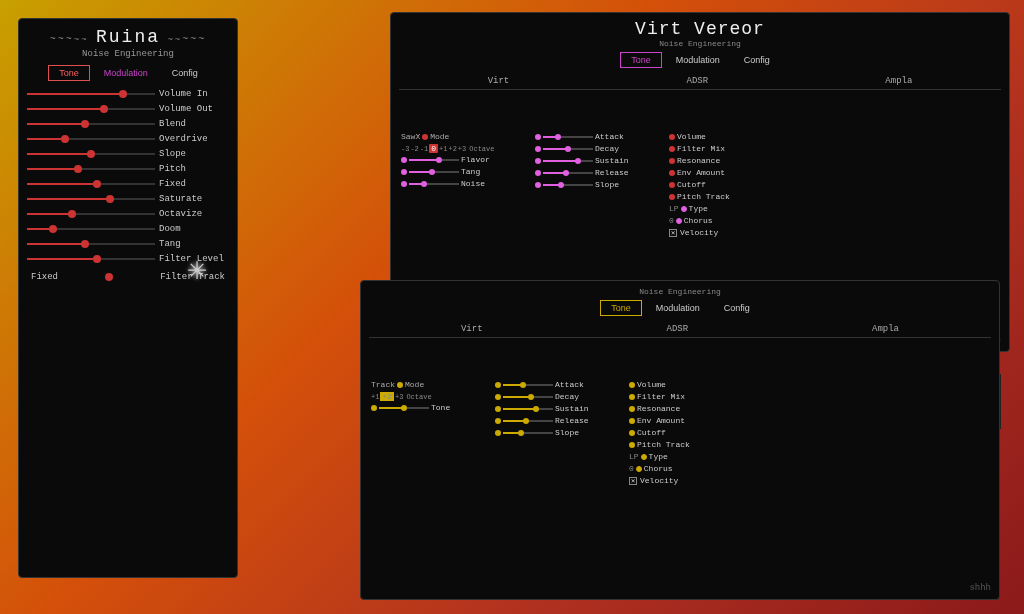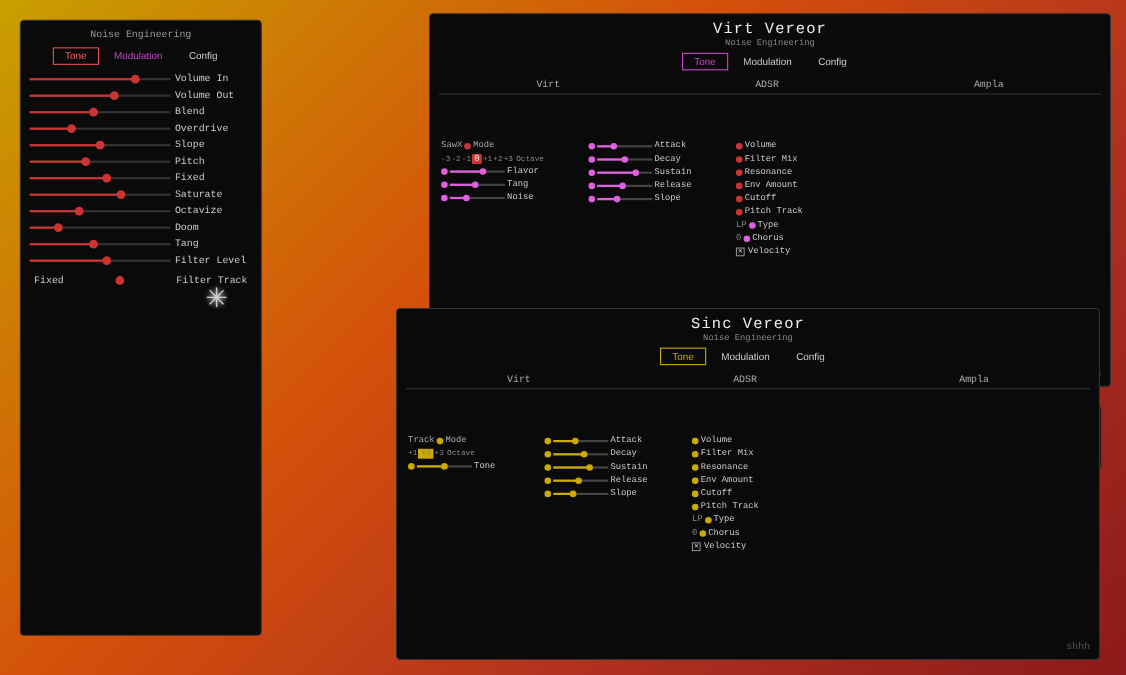--- a/index.html
+++ b/index.html
@@ -147,21 +147,21 @@
     #sinc {
       left: 360px;
       top: 280px;
       width: 640px;
       height: 320px;
       padding: 6px 8px;
     }
 
     .panel-header-title {
       text-align: center;
-      font-size: 14px;
+      font-size: 18px;
       color: #eee;
       letter-spacing: 1px;
     }
     .panel-header-sub {
       text-align: center;
       font-size: 8px;
       color: #888;
       margin-bottom: 4px;
     }
     .tab-pink { color: #cc44cc; }
@@ -307,20 +307,21 @@
       border-radius: 50%;
       border: 1px solid #e060e0;
       background: #e060e0;
       flex-shrink: 0;
     }
   </style>
 </head>
 <body>
 
 <div id="ruina" class="panel">
+  <div class="panel-title"><span style="font-size:9px;color:#888;">~~&nbsp;</span>Ruina<span style="font-size:9px;color:#888;">&nbsp;~~</span></div>
   <div class="subtitle">Noise Engineering</div>
 
   <div class="tab-bar">
     <button class="tab active">Tone</button>
     <button class="tab mod">Modulation</button>
     <button class="tab">Config</button>
   </div>
 
   <div>
     <div class="slider-row">
@@ -573,21 +574,20 @@
     <span>load</span>
     <span>save</span>
     <span>nudge</span>
     <span>rand</span>
     <span>reset</span>
   </div>
   <span class="shhh-label">shhh</span>
 </div>
 
 <div id="sinc" class="panel">
-  <div class="panel-header-title">Sinc Vereor</div>
   <div class="panel-header-sub">Noise Engineering</div>
 
   <div class="tab-bar">
     <button class="tab" style="border:1px solid #ccaa00;color:#ccaa00;">Tone</button>
     <button class="tab">Modulation</button>
     <button class="tab">Config</button>
   </div>
 
   <div class="section-row">
     <span>Virt</span>

